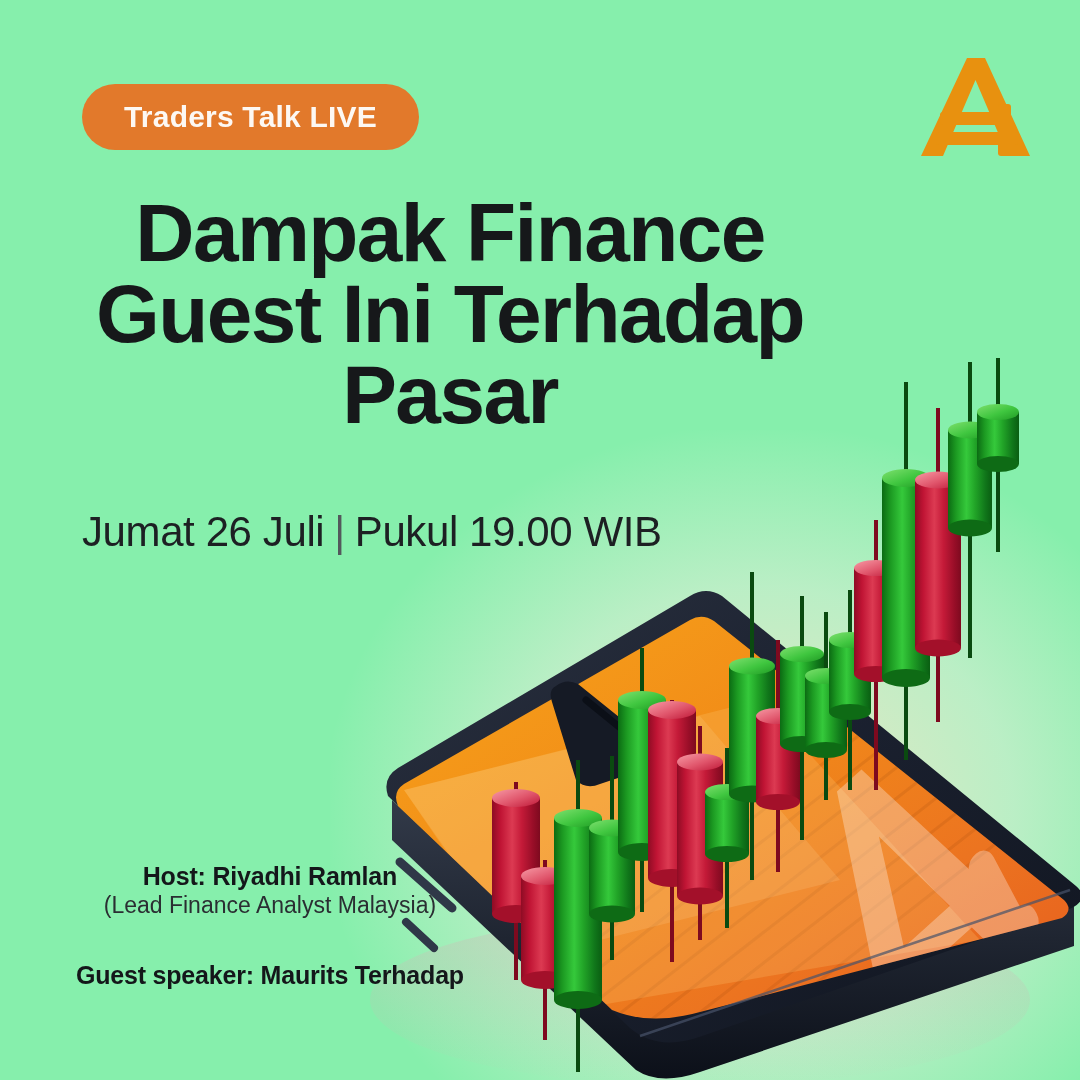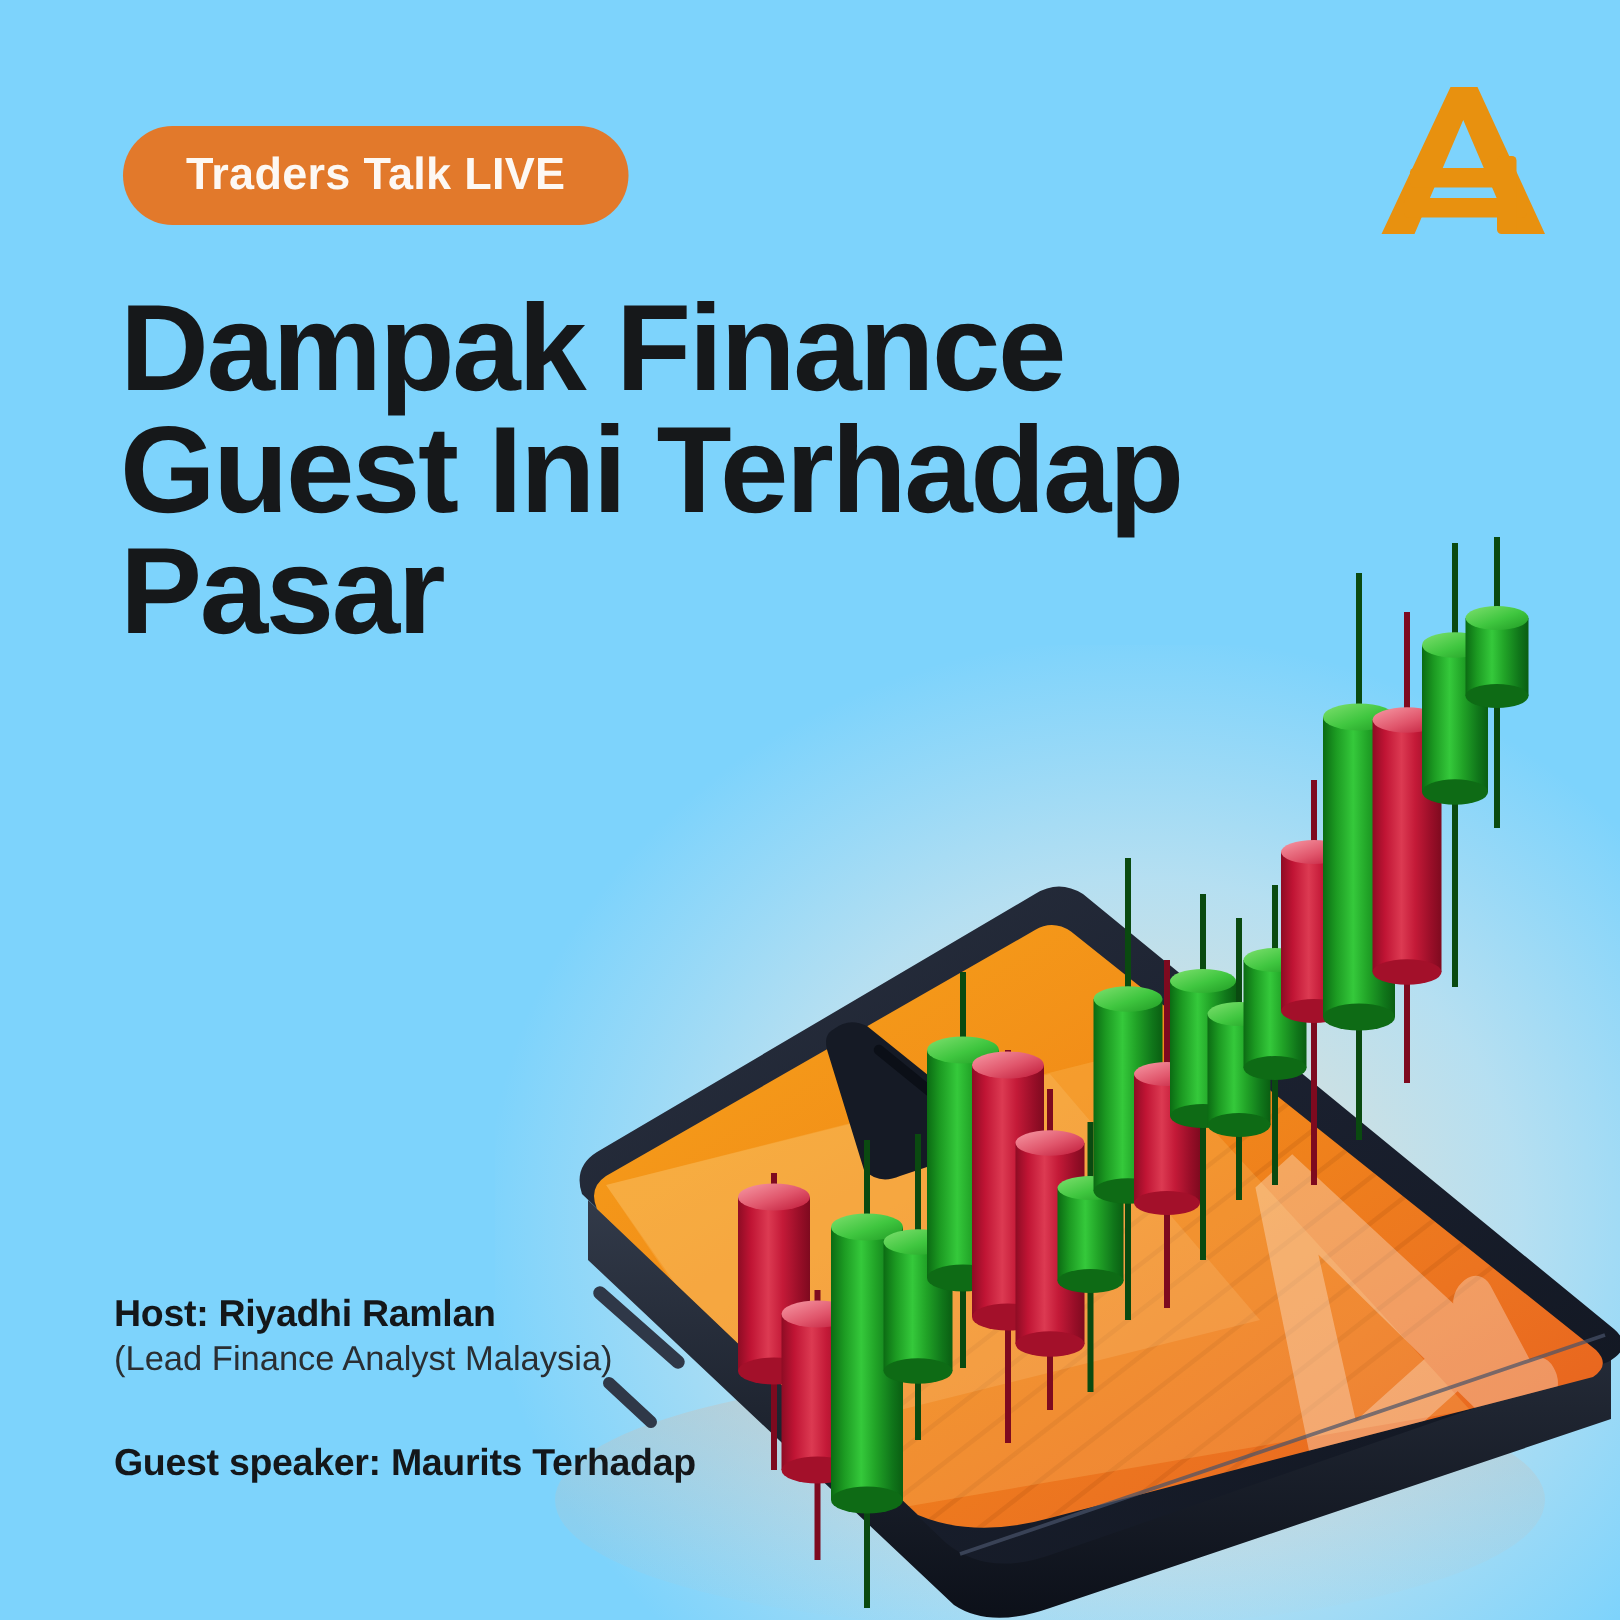--- a/index.html
+++ b/index.html
@@ -2,21 +2,21 @@
 <html><head>
 <meta charset="utf-8">
 <style>
   html,body{margin:0;padding:0;}
   body{
     width:1080px;height:1080px;overflow:hidden;
     background:#F9F4F0;
     font-family:"Liberation Sans","DejaVu Sans",sans-serif;
     position:relative;
   }
-  .stage{position:absolute;inset:0;width:1080px;height:1080px;overflow:hidden;background:#7dd3fc;}
+  .stage{position:absolute;inset:0;width:1080px;height:1080px;overflow:hidden;background:#86efac;text-align:center;}
 
   
   .glow{
     position:absolute;left:330px;top:430px;width:780px;height:700px;
     background:radial-gradient(ellipse at 55% 55%, rgba(255,228,200,.85) 0%, rgba(250,238,228,.45) 42%, rgba(249,244,240,0) 72%);
     pointer-events:none;
   }
 
   
   .badge{
@@ -307,20 +307,23 @@
       </g>
     </svg>
   </div>
 
   <div class="headline">
     <div>Dampak Finance</div>
     <div>Guest Ini Terhadap</div>
     <div>Pasar</div>
   </div>
 
+  <div class="subhead">
+    <span>Jumat 26 Juli</span><span class="bar">|</span><span>Pukul 19.00 WIB</span>
+  </div>
 
   <div class="credits">
     <div>
       <div class="cred-name">Host: Riyadhi Ramlan</div>
       <div class="cred-role">(Lead Finance Analyst Malaysia)</div>
     </div>
     <div class="cred-gap"></div>
     <div>
       <div class="cred-name">Guest speaker: Maurits Terhadap</div>
     </div>

